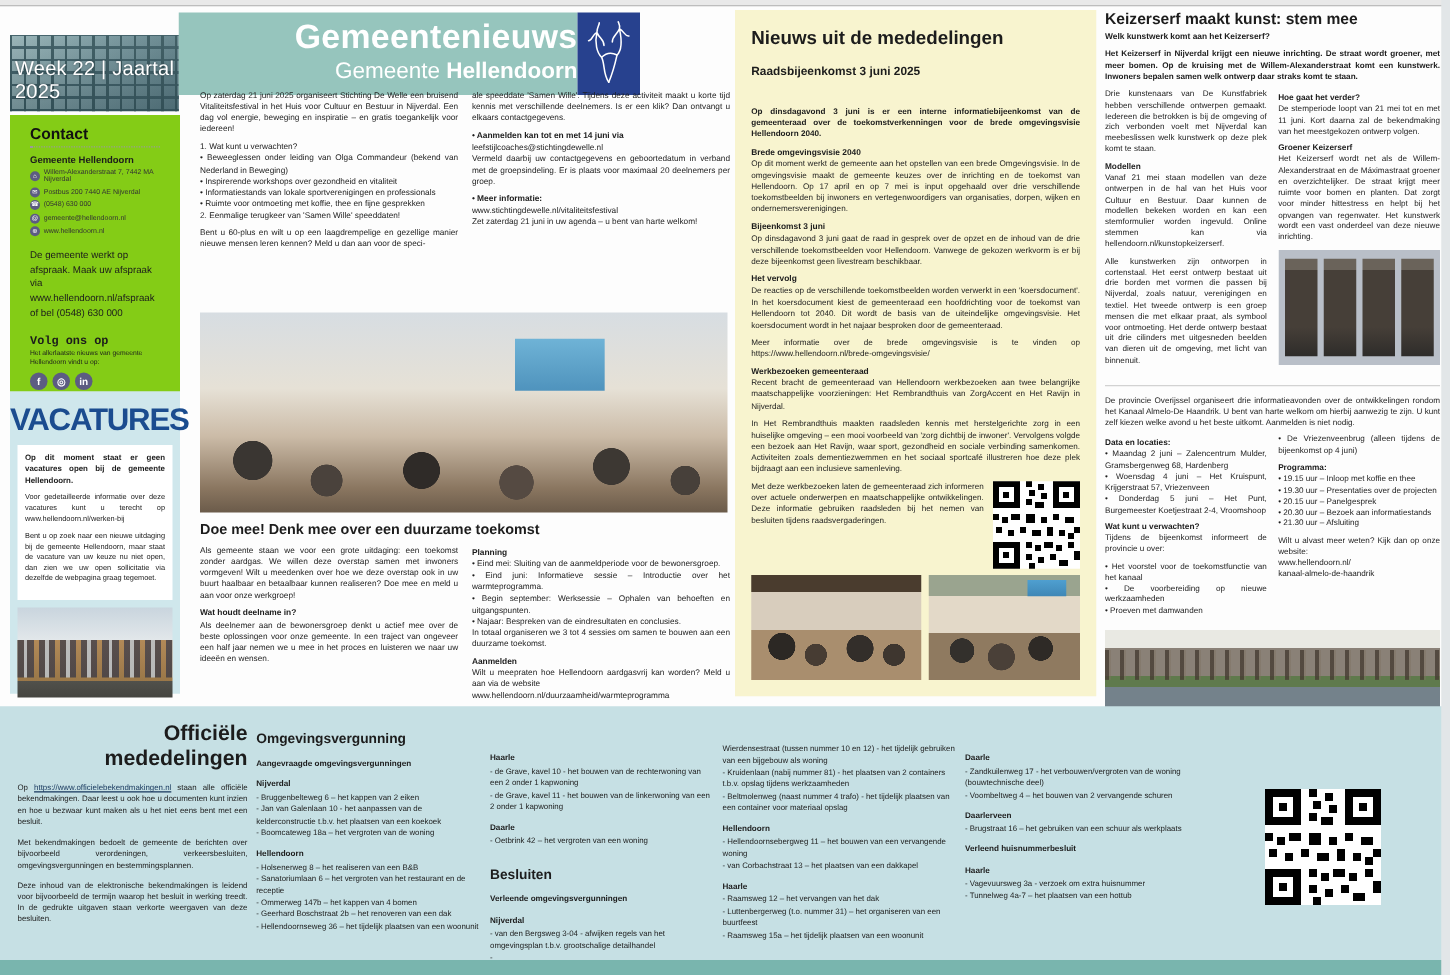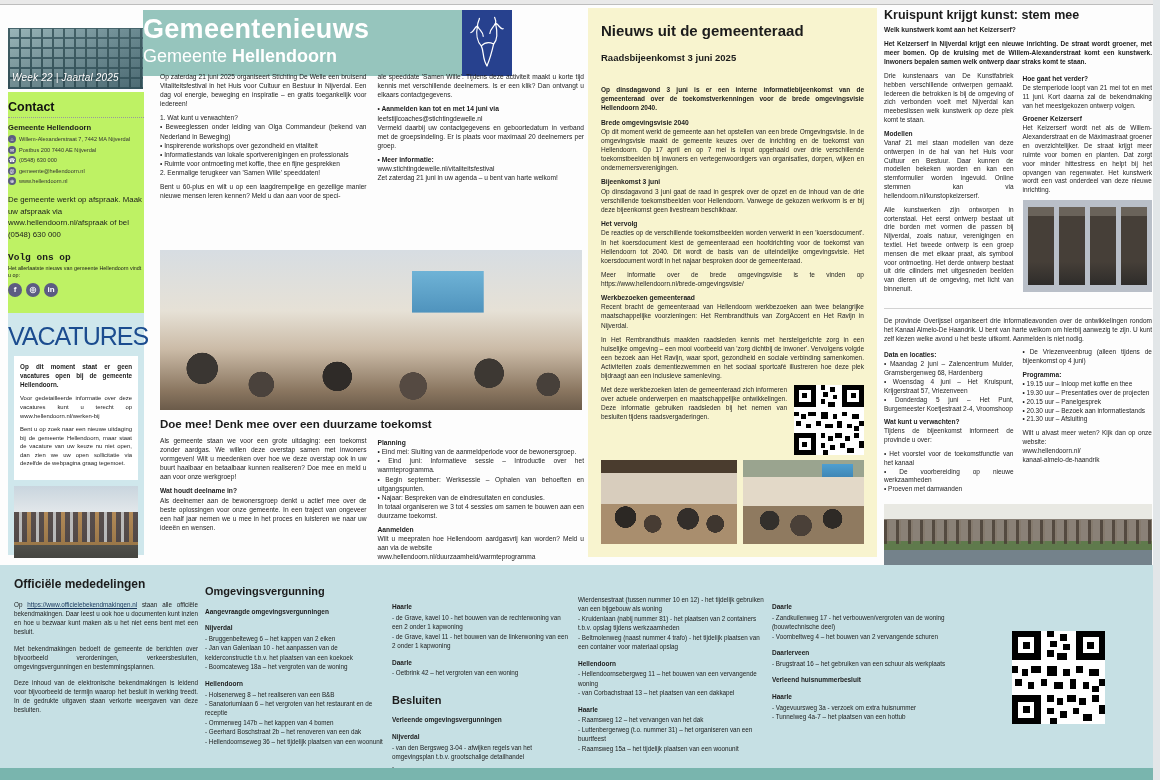--- a/index.html
+++ b/index.html
@@ -10,43 +10,43 @@
   .right-edge { position:absolute; right:0; top:0; width:7px; height:100%; background:#e2e6e8; z-index:50; }
   .bottom-strip { position:absolute; left:0; bottom:0; width:100%; height:12px; background:#79b5ae; z-index:45; }
 
   
   .mast-photo { position:absolute; left:8px; top:28px; width:135px; height:61px;
     background-image:
       linear-gradient(rgba(130,165,165,.25), rgba(55,85,92,.45)),
       repeating-linear-gradient(90deg, #2e4a52 0 2px, transparent 2px 11px),
       repeating-linear-gradient(0deg, #33505a 0 2px, transparent 2px 10px),
       linear-gradient(100deg, #a3bcc0 0%, #7f9ba3 50%, #5d7b85 100%); }
-  .week-badge { position:absolute; left:4px; bottom:6px; font-size:10px; color:#fff; letter-spacing:.2px; text-shadow:0 0 2px rgba(0,0,0,.4);font-style:italic; }
-  .mast-banner { position:absolute; left:143px; top:10px; width:319px; height:66px; background:#96c5bd; color:#fff; text-align:left; }
+  .week-badge { position:absolute; left:4px; bottom:6px; font-size:16px; color:#fff; letter-spacing:.2px; text-shadow:0 0 2px rgba(0,0,0,.4); }
+  .mast-banner { position:absolute; left:143px; top:10px; width:319px; height:66px; background:#96c5bd; color:#fff; text-align:right; }
   .mast-title { font-size:27px; font-weight:bold; margin-top:4px; letter-spacing:.3px; }
   .mast-sub { font-size:18px; font-weight:300; margin-top:1px; }
   .mast-sub strong { font-weight:bold; }
   .mast-logo { position:absolute; left:462px; top:10px; width:50px; height:66px; background:#27418e; display:flex; align-items:center; justify-content:center; }
 
   
-  .contact { position:absolute; left:8px; top:92px; width:136px; height:248px; background:#bef264; padding:8px 0 6px; }
+  .contact { position:absolute; left:8px; top:92px; width:136px; height:248px; background:#84cc16; padding:8px 16px 6px; }
   .contact h3 { font-size:12.5px; margin:0 0 5px; border-bottom:1px dotted #9a9a9a; padding-bottom:3px; color:#111; }
   .contact .org { font-size:7.6px; font-weight:bold; margin:0 0 3px; }
   .c-row { display:flex; gap:3px; align-items:center; margin-bottom:2.5px; }
   .c-ico { width:8px; height:8px; border-radius:50%; background:#5c5c82; color:#fff; font-size:5px; line-height:8px; text-align:center; flex:0 0 8px; }
   .c-row .t { font-size:5.6px; color:#333; }
   .appt { font-size:7.8px; font-weight:normal; margin:9px 0 11px; line-height:1.5; }
   .follow h4 { font-size:9.5px; margin:0 0 2px;font-family:Liberation Mono, monospace; }
   .follow .ft { font-size:5.4px; margin:0 0 4px; line-height:1.3; }
   .soc { display:flex; gap:4px; }
   .soc .s { width:14px; height:14px; border-radius:50%; background:#5c5c82; color:#fff; font-size:8px; font-weight:bold; display:flex; align-items:center; justify-content:center; cursor:pointer; }
 
   
   .vacatures { position:absolute; left:8px; top:313px; width:136px; height:242px; background:#cfe7ec; }
-  .vac-title { color:#1b4c8f; font-size:25px; font-weight:400; text-align:center; padding:9px 0 5px; letter-spacing:-1px; }
+  .vac-title { color:#1b4c8f; font-size:25px; font-weight:700; text-align:center; padding:9px 0 5px; letter-spacing:-1px; }
   .vac-box { background:#fff; margin:0 6px; padding:6px 6px 7px; font-size:5.9px; line-height:1.45; text-align:justify; }
   .vac-box .b { font-weight:bold; font-size:6.3px; margin:0 0 5px; }
   .vac-box p { margin:0 0 5px; }
   .vac-photo { margin:6px 6px 0; height:72px;
     background-image:
       repeating-linear-gradient(90deg, rgba(30,40,70,.6) 0 5px, rgba(190,200,212,.8) 5px 8px, rgba(30,40,70,.6) 8px 13px, rgba(0,0,0,0) 13px 17px),
       linear-gradient(180deg,#c9d5de 0%, #e2e7ea 36%, #b28a58 36%, #9a7748 82%, #50504b 82%, #454540 100%);
     background-size:100% 42%, 100% 100%; background-position:0 62%, 0 0; background-repeat:no-repeat; }
 
   
@@ -115,21 +115,21 @@
   .rule { border:0; border-top:1px solid #d2d2d2; margin:9px 0 8px; }
   .canal-photo { height:92px; margin-top:5px;
     background-image:
       repeating-linear-gradient(90deg, rgba(70,60,50,.8) 0 3px, rgba(125,112,95,.4) 3px 5px, rgba(0,0,0,0) 5px 12px),
       linear-gradient(180deg,#e9e9e3 0 16%, #8a8177 16% 40%, #5f7a4c 40% 50%, #74828b 50% 78%, #5c6b75 78% 100%);
     background-size:100% 26%, 100% 100%; background-position:0 24%, 0 0; background-repeat:no-repeat; }
 
   
   .official { position:absolute; left:0; top:565px; width:1160px; height:203px; background:#c6e0e4; z-index:20; }
   .off-intro { position:absolute; left:14px; top:12px; width:184px; }
-  .off-intro h1 { font-size:12px; margin:0 0 9px; }
+  .off-intro h1 { font-size:17px; margin:0 0 9px;text-align:right; }
   .off-intro p { font-size:6.3px; line-height:1.45; text-align:justify; margin:0 0 7px; }
   .off-link { text-decoration:underline; color:#16365c; cursor:pointer; }
   .off-col { position:absolute; font-size:6.3px; line-height:1.5; }
   .off-col h2 { font-size:11px; margin:0 0 7px; }
   .off-col .sub { font-weight:bold; font-size:6.5px; margin:0 0 7px; }
   .off-col h5 { font-size:6.5px; font-weight:bold; margin:7px 0 1px; }
   .off-col .lines { margin:0; }
   .off-c2 { left:205px; top:18px; width:180px; }
   .off-c3 { left:392px; top:30px; width:178px; }
   .off-c3 h2 { margin-top:14px; }
@@ -260,21 +260,21 @@
 • Najaar: Bespreken van de eindresultaten en conclusies.
 In totaal organiseren we 3 tot 4 sessies om samen te bouwen aan een duurzame toekomst.</p>
         <h5>Aanmelden</h5>
         <p class="lines">Wilt u meepraten hoe Hellendoorn aardgasvrij kan worden? Meld u aan via de website
 www.hellendoorn.nl/duurzaamheid/warmteprogramma</p>
       </div>
     </div>
   </section>
 
   <section class="council">
-    <h2>Nieuws uit de gemeenteraad</h2>
+    <h2>Nieuws uit de mededelingen</h2>
     <h3>Raadsbijeenkomst 3 juni 2025</h3>
     <p class="b">Op dinsdagavond 3 juni is er een interne informatiebijeenkomst van de gemeenteraad over de toekomstverkenningen voor de brede omgevingsvisie Hellendoorn 2040.</p>
     <h4>Brede omgevingsvisie 2040</h4>
     <p>Op dit moment werkt de gemeente aan het opstellen van een brede Omgevingsvisie. In de omgevingsvisie maakt de gemeente keuzes over de inrichting en de toekomst van Hellendoorn. Op 17 april en op 7 mei is input opgehaald over drie verschillende toekomstbeelden bij inwoners en vertegenwoordigers van organisaties, dorpen, wijken en ondernemersverenigingen.</p>
     <h4>Bijeenkomst 3 juni</h4>
     <p>Op dinsdagavond 3 juni gaat de raad in gesprek over de opzet en de inhoud van de drie verschillende toekomstbeelden voor Hellendoorn. Vanwege de gekozen werkvorm is er bij deze bijeenkomst geen livestream beschikbaar.</p>
     <h4>Het vervolg</h4>
     <p>De reacties op de verschillende toekomstbeelden worden verwerkt in een 'koersdocument'. In het koersdocument kiest de gemeenteraad een hoofdrichting voor de toekomst van Hellendoorn tot 2040. Dit wordt de basis van de uiteindelijke omgevingsvisie. Het koersdocument wordt in het najaar besproken door de gemeenteraad.</p>
     <p>Meer informatie over de brede omgevingsvisie is te vinden op https://www.hellendoorn.nl/brede-omgevingsvisie/</p>
     <h4>Werkbezoeken gemeenteraad</h4>
@@ -287,21 +287,21 @@
         </svg>
     </div>
     <div class="c-photos">
       <div class="photo-meeting1"></div>
       <div class="photo-meeting2"></div>
     </div>
   </section>
 
   <section class="right-col">
     <div>
-      <h2>Kruispunt krijgt kunst: stem mee</h2>
+      <h2>Keizerserf maakt kunst: stem mee</h2>
       <div class="sub-b">Welk kunstwerk komt aan het Keizerserf?</div>
       <p class="intro-b">Het Keizerserf in Nijverdal krijgt een nieuwe inrichting. De straat wordt groener, met meer bomen. Op de kruising met de Willem-Alexanderstraat komt een kunstwerk. Inwoners bepalen samen welk ontwerp daar straks komt te staan.</p>
       <div class="rc-cols">
         <div>
           <p>Drie kunstenaars van De Kunstfabriek hebben verschillende ontwerpen gemaakt. Iedereen die betrokken is bij de omgeving of zich verbonden voelt met Nijverdal kan meebeslissen welk kunstwerk op deze plek komt te staan.</p>
           <h5>Modellen</h5>
           <p>Vanaf 21 mei staan modellen van deze ontwerpen in de hal van het Huis voor Cultuur en Bestuur. Daar kunnen de modellen bekeken worden en kan een stemformulier worden ingevuld. Online stemmen kan via hellendoorn.nl/kunstopkeizerserf.</p>
           <p>Alle kunstwerken zijn ontworpen in cortenstaal. Het eerst ontwerp bestaat uit drie borden met vormen die passen bij Nijverdal, zoals natuur, verenigingen en textiel. Het tweede ontwerp is een groep mensen die met elkaar praat, als symbool voor ontmoeting. Het derde ontwerp bestaat uit drie cilinders met uitgesneden beelden van dieren uit de omgeving, met licht van binnenuit.</p>
         </div>
         <div>

